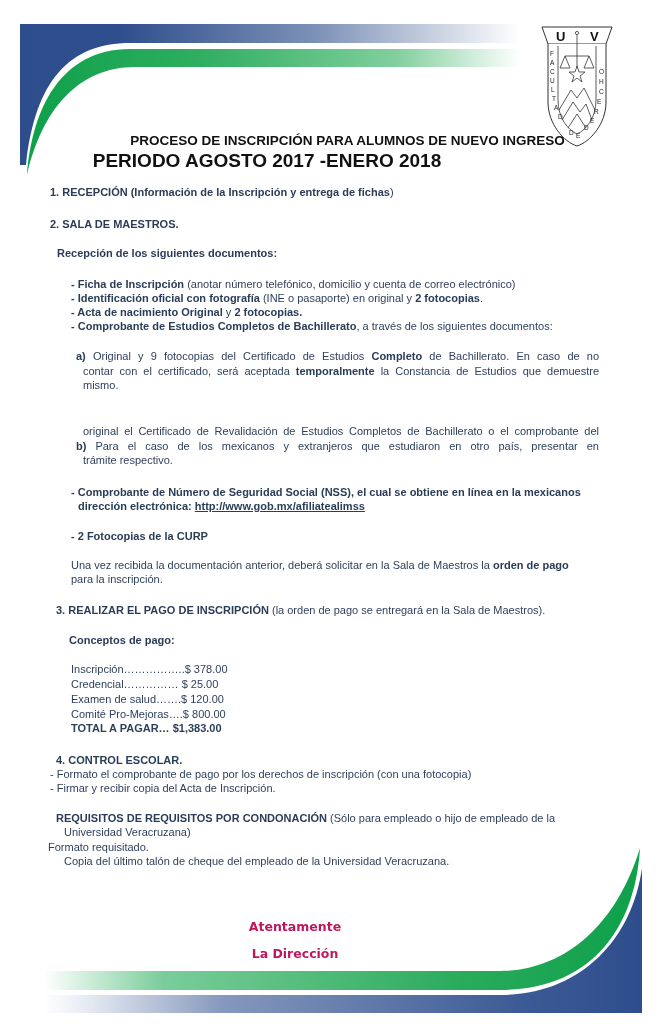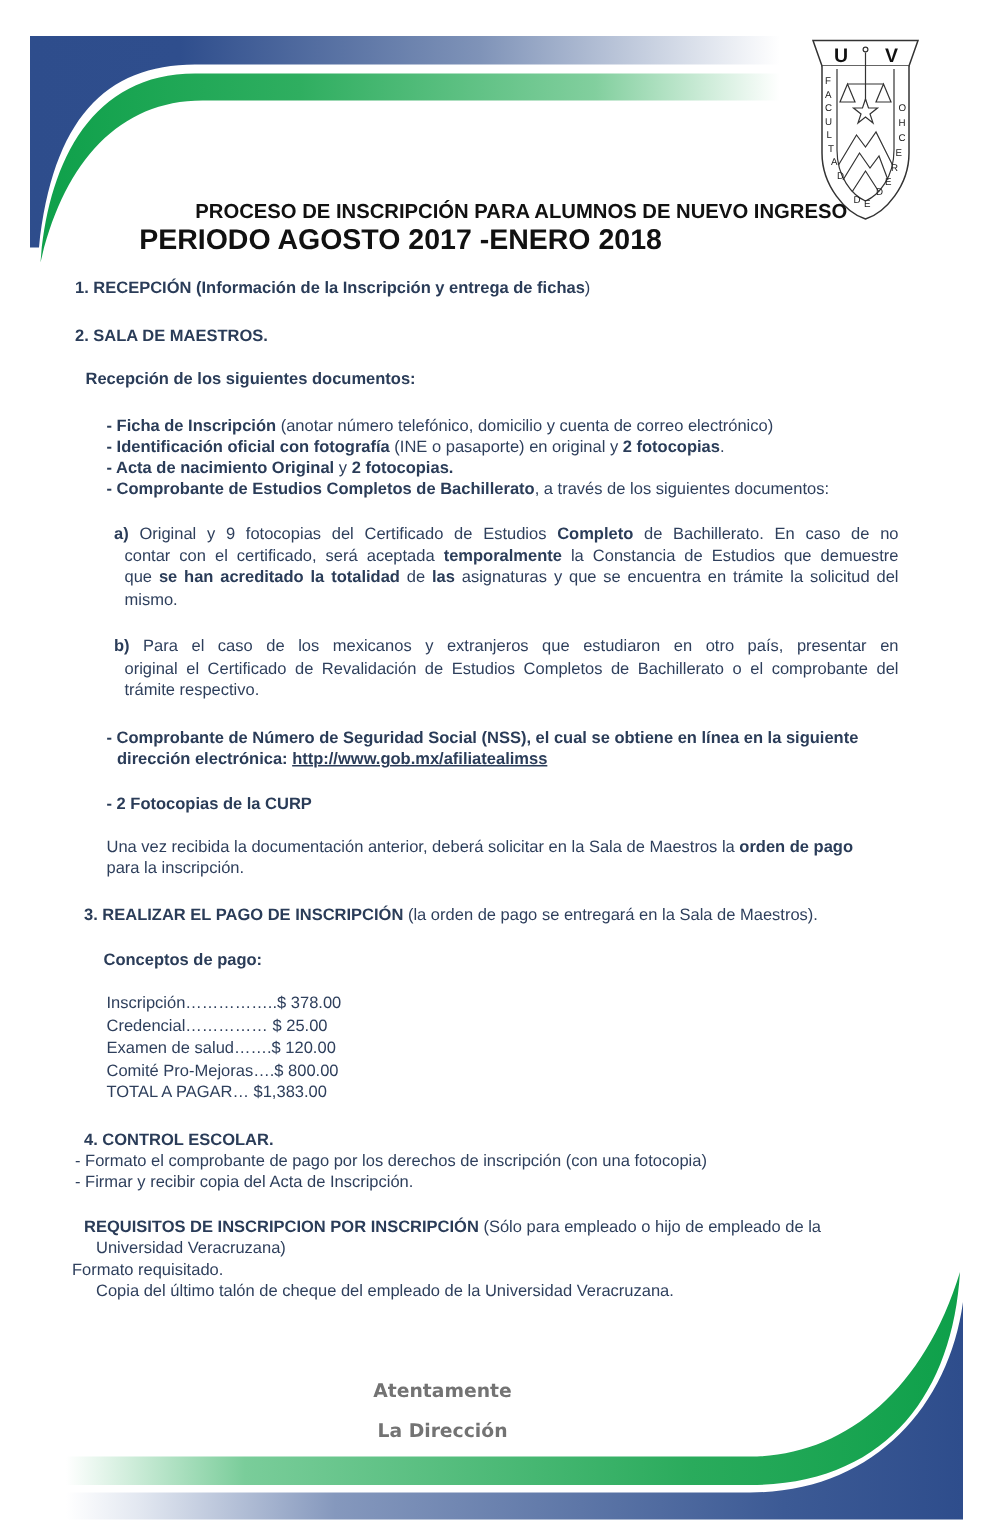--- a/index.html
+++ b/index.html
@@ -12,21 +12,21 @@
   .title1 { position: absolute; left: 0; width: 663px; top: 133px; text-align: center; padding-left: 16px;
             font-weight: bold; font-size: 13.5px; color: #111; }
   .title2 { position: absolute; left: 0; width: 534px; top: 150px; text-align: center;
             font-weight: bold; font-size: 19px; color: #111; }
   .just { position: absolute; white-space: normal; text-align: justify; font-size: 11px; line-height: 14.5px; color: #2e3f5c; }
   .just .ln { display: block; text-align: justify; text-align-last: justify; }
   .just .ln.last { text-align-last: left; }
   a.link { color: #2a3c58; text-decoration: underline; font-weight: bold; }
   .fee { position: absolute; left: 71px; font-size: 11px; line-height: 14px; color: #2e3f5c; white-space: nowrap; }
   .sign { position: absolute; left: 0; width: 590px; text-align: center; font-family: "DejaVu Sans", sans-serif;
-          font-weight: bold; font-size: 12.5px; color: #737373; }
+          font-weight: bold; font-size: 12.5px; color: #be185d; }
 </style>
 </head>
 <body>
 
 <svg class="deco" width="663" height="1024" viewBox="0 0 663 1024">
   <defs>
     <linearGradient id="gBlueTop" x1="0" x2="1" y1="0" y2="0">
       <stop offset="0" stop-color="#2e4d8c"></stop>
       <stop offset="0.2" stop-color="#2f4e8d"></stop>
       <stop offset="0.6" stop-color="#7f93b8"></stop>
@@ -121,58 +121,57 @@
 <div class="t" style="left:71px; top:305px;">
   <span class="b">- Acta de nacimiento Original</span><span> y </span><span class="b">2 fotocopias.</span>
 </div>
 <div class="t" style="left:71px; top:319px;">
   <span class="b">- Comprobante de Estudios Completos de Bachillerato</span><span>, a través de los siguientes documentos:</span>
 </div>
 
 <div class="just" style="left:76px; top:349px; width:523px;">
   <span class="ln"><span class="b">a)</span><span> Original y 9 fotocopias del Certificado de Estudios </span><span class="b">Completo</span><span> de Bachillerato. En caso de no</span></span>
   <span class="ln" style="padding-left:7px;"><span>contar con el certificado, será aceptada </span><span class="b">temporalmente</span><span> la Constancia de Estudios que demuestre</span></span>
-  <span class="ln" style="padding-left:7px;"><span>que </span><span class="b">se han acreditado la totalidad</span><span> de </span><span class="b">las</span><span> asignaturas y que se encuentra en trámite la solicitud del</span></span>
   <span class="ln last" style="padding-left:7px;"><span>mismo.</span></span>
 </div>
 
 <div class="just" style="left:76px; top:424px; width:523px;">
+  <span class="ln" style="padding-left:7px;">original el Certificado de Revalidación de Estudios Completos de Bachillerato o el comprobante del</span>
   <span class="ln"><span class="b">b)</span><span> Para el caso de los mexicanos y extranjeros que estudiaron en otro país, presentar en</span></span>
-  <span class="ln" style="padding-left:7px;">original el Certificado de Revalidación de Estudios Completos de Bachillerato o el comprobante del</span>
   <span class="ln last" style="padding-left:7px;">trámite respectivo.</span>
 </div>
 
-<div class="t b" style="left:71px; top:485px;">- Comprobante de Número de Seguridad Social (NSS), el cual se obtiene en línea en la siguiente</div>
+<div class="t b" style="left:71px; top:485px;">- Comprobante de Número de Seguridad Social (NSS), el cual se obtiene en línea en la mexicanos</div>
 <div class="t" style="left:78px; top:499px;">
   <span class="b">dirección electrónica: </span><a class="link">http://www.gob.mx/afiliatealimss</a>
 </div>
 
 <div class="t b" style="left:71px; top:529px;">- 2 Fotocopias de la CURP</div>
 
 <div class="t" style="left:71px; top:558px;">
   <span> Una vez recibida la documentación anterior, deberá solicitar en la Sala de Maestros la </span><span class="b">orden de pago</span>
 </div>
 <div class="t" style="left:71px; top:572px;">para la inscripción.</div>
 
 <div class="t" style="left:56px; top:603px;">
   <span class="b">3. REALIZAR EL PAGO DE INSCRIPCIÓN</span><span> (la orden de pago se entregará en la Sala de Maestros).</span>
 </div>
 <div class="t b" style="left:69px; top:633px;">Conceptos de pago:</div>
 
 <div class="fee" style="top:662px;">Inscripción……………..$ 378.00</div>
 <div class="fee" style="top:677px;">Credencial…………… $   25.00</div>
 <div class="fee" style="top:692px;">Examen de salud…….$ 120.00</div>
 <div class="fee" style="top:707px;">Comité Pro-Mejoras….$ 800.00</div>
-<div class="fee b" style="top:721px; font-weight:normal;">TOTAL A PAGAR…  $1,383.00</div>
+<div class="fee b" style="top:721px; font-weight:bold;">TOTAL A PAGAR…  $1,383.00</div>
 
 <div class="t b" style="left:56px; top:753px;">4. CONTROL ESCOLAR.</div>
 <div class="t" style="left:50px; top:767px;">- Formato el comprobante de pago por los derechos de inscripción (con una fotocopia)</div>
 <div class="t" style="left:50px; top:781px;">- Firmar y recibir copia del Acta de Inscripción.</div>
 
 <div class="t" style="left:56px; top:811px;">
-  <span class="b">REQUISITOS DE INSCRIPCION POR INSCRIPCIÓN</span><span> (Sólo para empleado o hijo de empleado de la</span>
+  <span class="b">REQUISITOS DE REQUISITOS POR CONDONACIÓN</span><span> (Sólo para empleado o hijo de empleado de la</span>
 </div>
 <div class="t" style="left:64px; top:825px;">Universidad Veracruzana)</div>
 <div class="t" style="left:48px; top:840px;">Formato requisitado.</div>
 <div class="t" style="left:64px; top:854px;">Copia del último talón de cheque del empleado de la Universidad Veracruzana.</div>
 
 <div class="sign" style="top:919px;">Atentamente</div>
 <div class="sign" style="top:946px;">La Dirección</div>
 
 </body></html>

